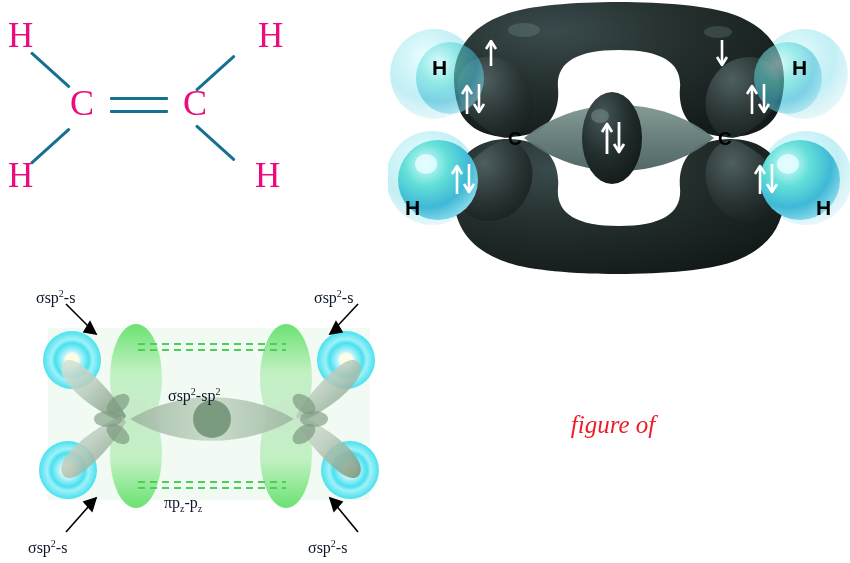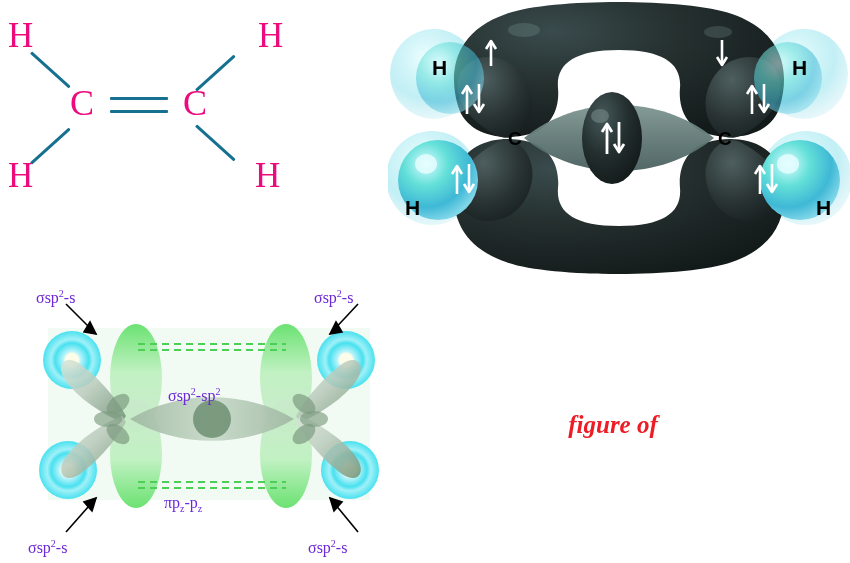--- a/index.html
+++ b/index.html
@@ -22,28 +22,28 @@
   .m-svg{position:absolute;left:0;top:0;}
   .m-label{position:absolute;color:#000;font-family:"Liberation Sans",sans-serif;
            font-weight:bold;font-size:21px;line-height:21px;}
   .m-clabel{position:absolute;color:#000;font-family:"Liberation Sans",sans-serif;
             font-weight:bold;font-size:19px;line-height:19px;z-index:40;}
   .spin{position:absolute;z-index:35;}
 
   
   .orb{position:absolute;left:18px;top:282px;width:400px;height:275px;}
   .o-svg{position:absolute;left:0;top:0;}
-  .olab{position:absolute;color:#6d28d9;font-family:"Liberation Serif",serif;
+  .olab{position:absolute;color:#0f172a;font-family:"Liberation Serif",serif;
         font-size:16px;line-height:17px;white-space:nowrap;}
   .olab sup{font-size:10px;vertical-align:super;}
   .olab sub{font-size:10px;vertical-align:sub;}
 
   
   .caption{position:absolute;left:498px;top:408px;width:230px;text-align:center;
-           color:#ee1c25;font-family:"Liberation Serif",serif;font-weight:bold;
+           color:#ee1c25;font-family:"Liberation Serif",serif;font-weight:normal;
            font-style:italic;font-size:25px;line-height:34px;}
   .caption .f2{display:block;}
   .caption sub{font-size:15px;vertical-align:sub;}
 </style>
 </head>
 <body>
 
 <div class="stage">
 
   <div class="lewis">

